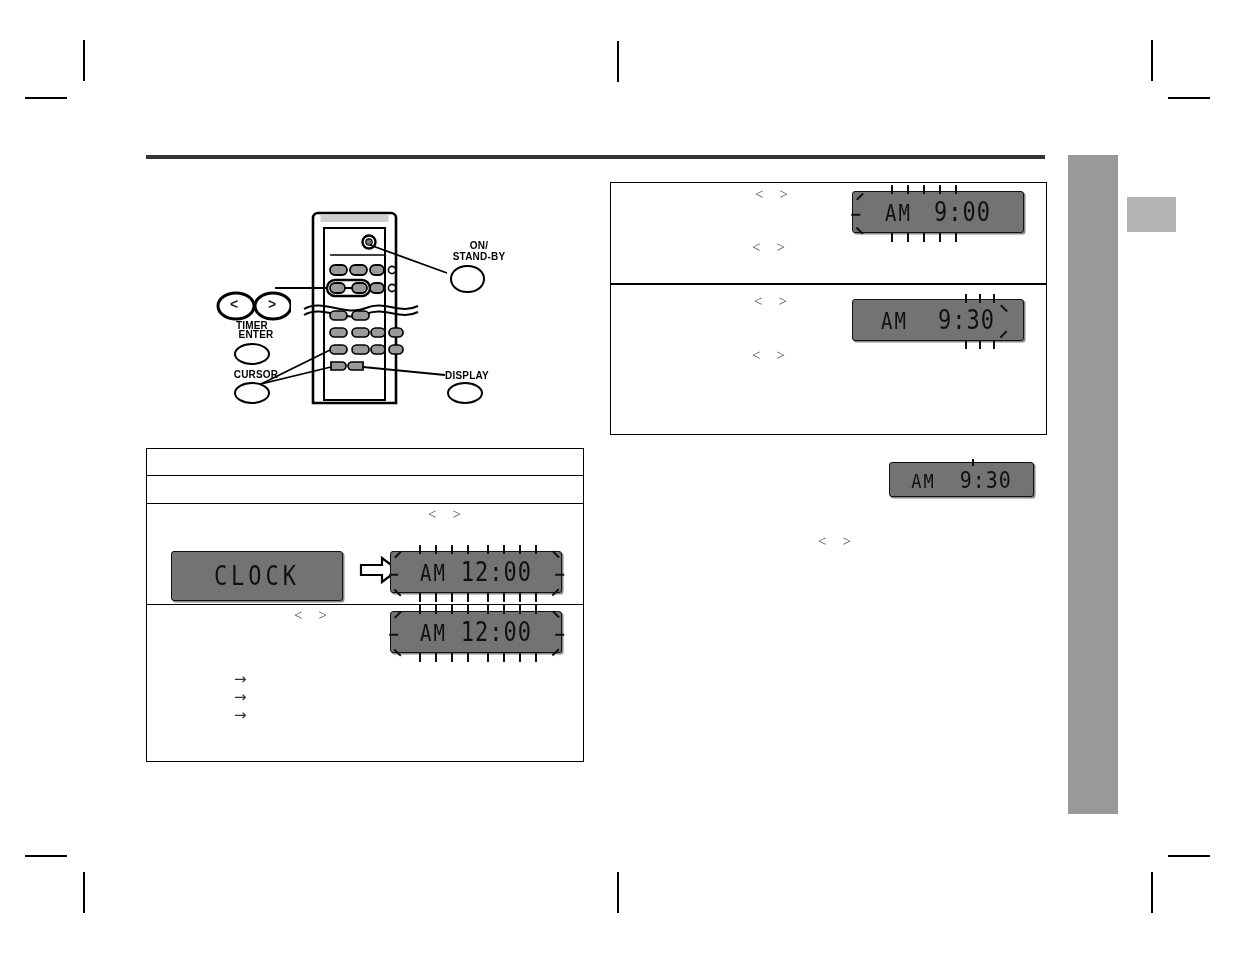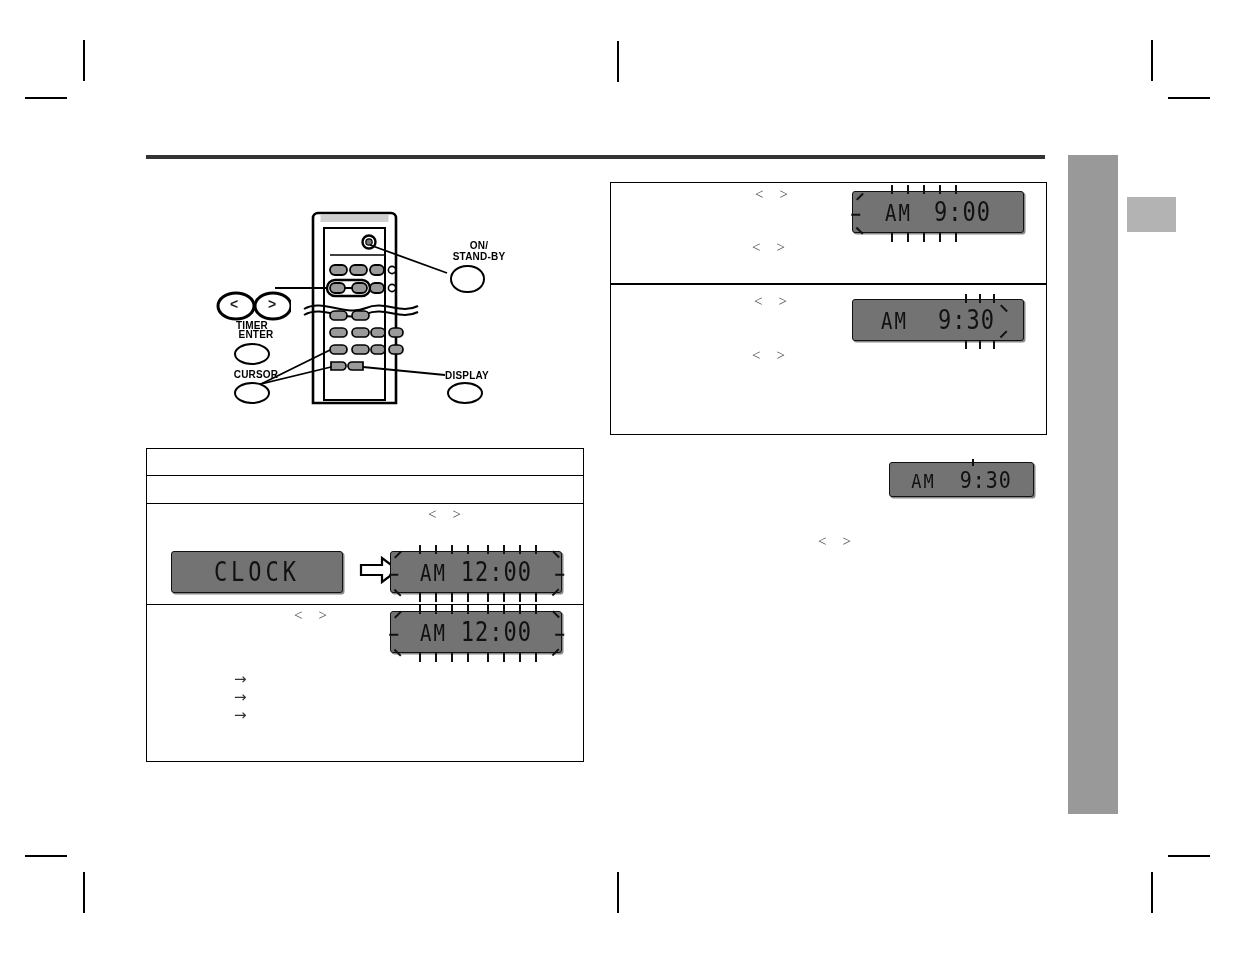--- a/index.html
+++ b/index.html
@@ -226,21 +226,21 @@
   <span class="lt">&lt;</span><span>&gt;</span>
 </div>
 <div class="cursor-pair" style="left:752px;top:348px;">
   <span class="lt">&lt;</span><span>&gt;</span>
 </div>
 
 <div class="cursor-pair" style="left:818px;top:534px;">
   <span class="lt">&lt;</span><span>&gt;</span>
 </div>
 
-<div class="lcd" style="left:171px;top:551px;width:172px;height:42px;">
+<div class="lcd" style="left:171px;top:551px;width:172px;height:50px;">
   <div class="lcd-inner">
     <span class="seg seg-time" style="letter-spacing:4px;">CLOCK</span>
   </div>
 </div>
 
 <div class="lcd" style="left:390px;top:551px;width:172px;height:42px;">
   <div class="lcd-inner">
     <span class="lcd-row">
       <span class="seg seg-ampm">AM</span>
       <span style="display:inline-block;width:14px;"></span>

